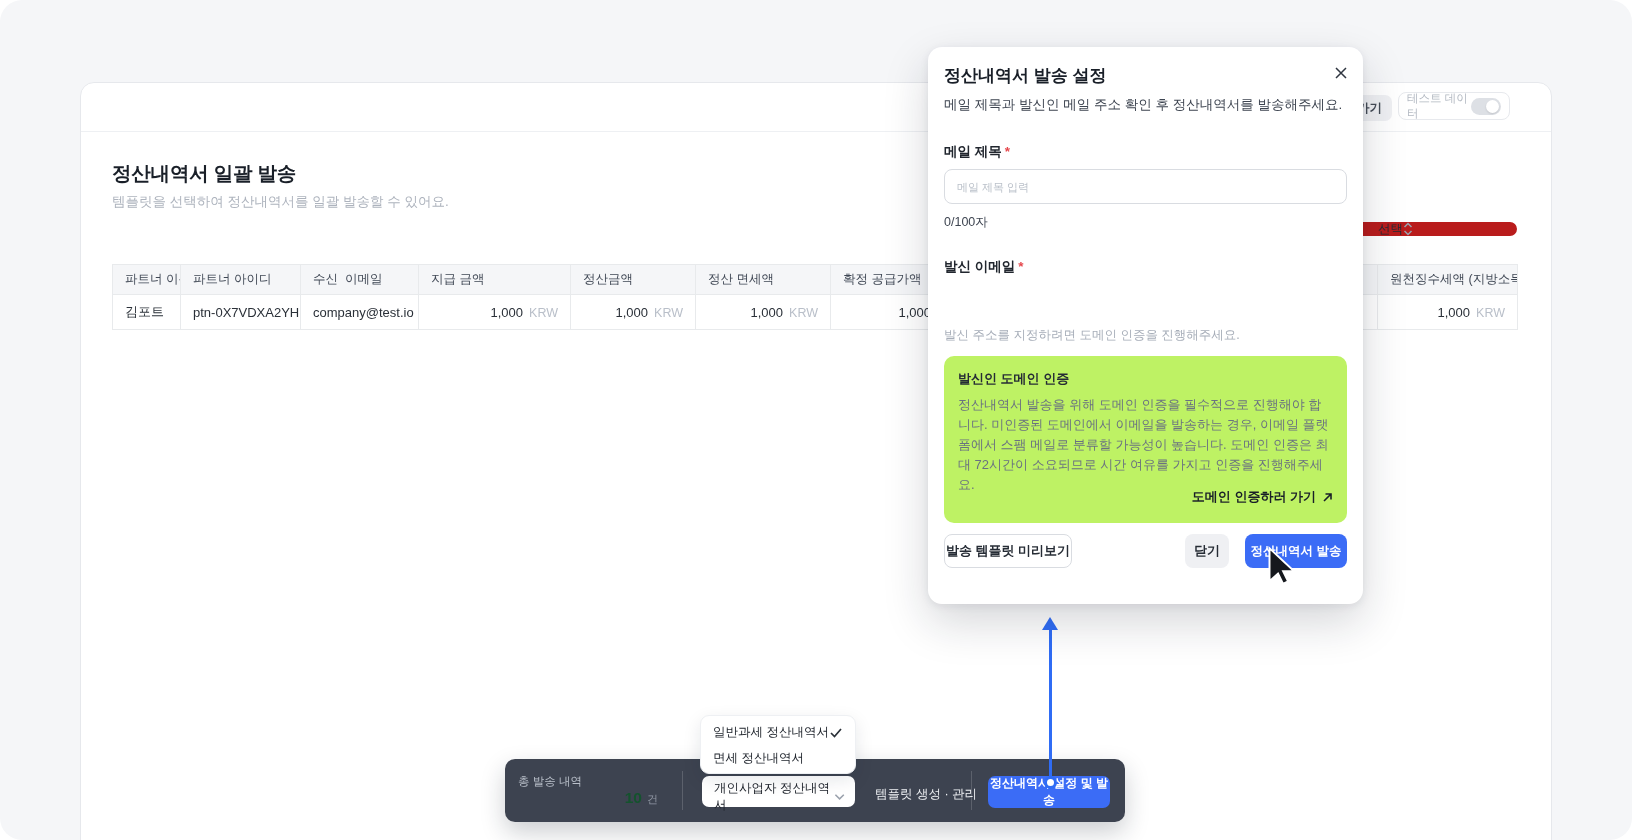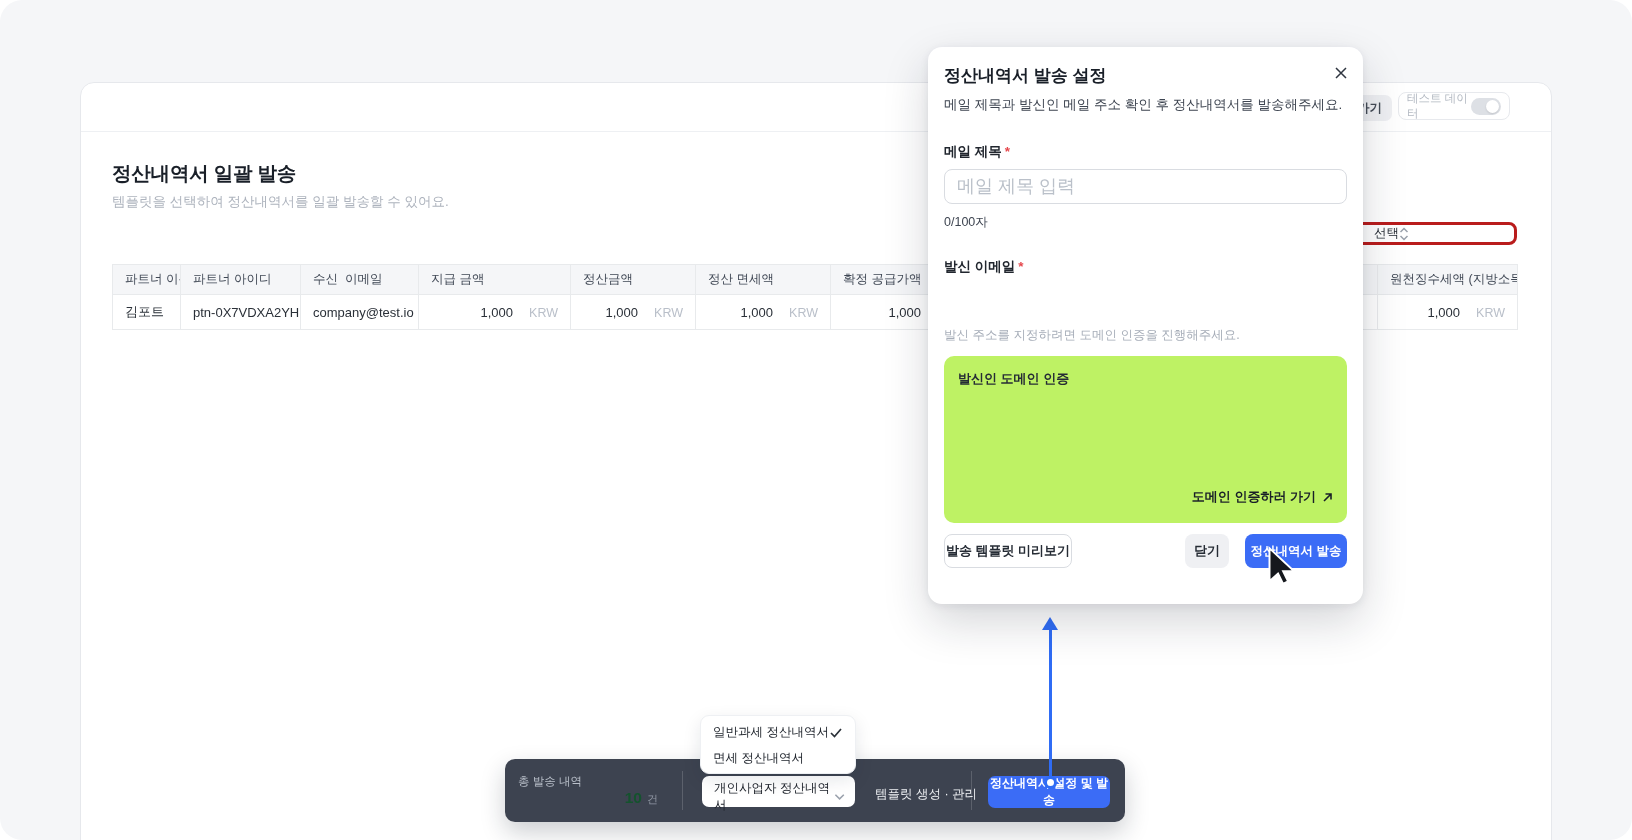--- a/index.html
+++ b/index.html
@@ -18,29 +18,29 @@
 
   .partial-btn{position:absolute;left:1335px;top:95px;width:57px;height:26px;background:#eff0f3;border-radius:7px;color:#454c57;font-size:12.5px;font-weight:600;text-align:right;line-height:26px;padding-right:10px;}
   .testdata-pill{position:absolute;left:1398px;top:92px;width:112px;height:28px;border:1px solid #e7e9ed;border-radius:8px;background:#fff;display:flex;align-items:center;padding:0 8px;justify-content:space-between;}
   .testdata-pill .lbl{font-size:11.5px;color:#b3b9c2;}
   .toggle{width:34px;height:17px;background:#dde0e5;border-radius:9px;position:relative;}
   .toggle .knob{position:absolute;right:2px;top:2px;width:13px;height:13px;background:#fff;border-radius:50%;box-shadow:0 1px 2px rgba(0,0,0,.12);}
 
   .page-title{position:absolute;left:112px;top:160px;font-size:19.5px;font-weight:700;color:#191f28;letter-spacing:-.2px;}
   .page-subtitle{position:absolute;left:112px;top:193px;font-size:13.5px;color:#adb3bd;}
 
-  .filter-select{position:absolute;left:1355px;top:222px;width:162px;height:23px;background:#fff;border:3px solid #b91c1c;border-radius:8px;display:flex;align-items:center;padding:0 10px 0 16px;font-size:12.5px;color:#252b33;}
+  .filter-select{position:absolute;left:1355px;top:222px;width:162px;height:14px;background:#fff;border:7px solid #b91c1c;border-radius:8px;display:flex;align-items:center;padding:0 10px 0 16px;font-size:12.5px;color:#252b33;}
 
   
   table.grid{position:absolute;left:112px;top:264px;width:1405px;border-collapse:collapse;table-layout:fixed;}
   table.grid th,table.grid td{border:1px solid #e8eaec;overflow:hidden;white-space:pre;}
   table.grid th{height:30px;background:#f5f6f8;font-size:12.5px;font-weight:500;color:#3f4754;text-align:left;padding:0 12px;}
   table.grid td{height:35px;background:#fff;font-size:13px;color:#2a3038;padding:0 12px;}
   td.num{text-align:right;}
-  td.num .unit{color:var(--unit);margin-left:16px;font-size:12.5px;}
+  td.num .unit{color:var(--unit);margin-left:6px;font-size:12.5px;}
 
   
   .toolbar{position:absolute;left:505px;top:759px;width:620px;height:63px;background:var(--toolbar);border-radius:10px;box-shadow:0 10px 24px rgba(23,30,45,.22);}
   .tb-total-label{position:absolute;left:518px;top:774px;font-size:11.5px;color:#bac0ca;}
   .tb-total{position:absolute;left:518px;top:789px;width:140px;text-align:right;}
   .tb-total .n{font-size:15.5px;font-weight:700;color:#14532d;margin-top:20px;}
   .tb-total .u{font-size:11px;color:#9299a5;margin-left:5px;}
   .tb-div{position:absolute;top:771px;width:1px;height:39px;background:rgba(255,255,255,.16);}
   .tb-select{position:absolute;left:702px;top:776px;width:153px;height:31px;background:#fff;border-radius:7px;display:flex;align-items:center;justify-content:space-between;padding:10px 10px 0 12px;font-size:12.5px;font-weight:500;color:#21262e;}
   .tb-manage{position:absolute;left:875px;top:786px;font-size:12.5px;font-weight:500;color:#eef0f3;}
@@ -55,21 +55,21 @@
   .conn-line{position:absolute;left:1049px;top:628px;width:3px;height:151px;background:#2f6cf5;}
   .conn-dot{position:absolute;left:1044px;top:776px;width:13px;height:13px;background:#fff;border:3px solid #2f6cf5;border-radius:50%;}
 
   
   .modal{position:absolute;left:928px;top:47px;width:435px;height:557px;background:#fff;border-radius:14px;box-shadow:0 18px 45px rgba(23,30,45,.18),0 2px 8px rgba(23,30,45,.08);}
   .m-title{position:absolute;left:944px;top:64px;font-size:17px;font-weight:700;color:#191f28;}
   .m-close{position:absolute;left:1330px;top:62px;width:22px;height:22px;display:flex;align-items:center;justify-content:center;background:none;border:none;}
   .m-subtitle{position:absolute;left:944px;top:96px;font-size:13.5px;color:#3e4551;}
   .m-label{position:absolute;font-size:13.5px;font-weight:600;color:#21262e;}
   .m-label .req{color:#e5484d;margin-left:3px;font-weight:600;}
-  .m-input{position:absolute;left:944px;top:169px;width:403px;height:35px;border:1px solid #d9dce1;border-radius:8px;padding:0 12px;font-size:18px;color:#21262e;outline:none;}
+  .m-input{position:absolute;left:944px;top:169px;width:403px;height:35px;border:1px solid #d9dce1;border-radius:8px;padding:0 12px;font-size:11px;color:#21262e;outline:none;}
   .m-input::placeholder{color:#bac0c9;}
   .m-counter{position:absolute;left:944px;top:214px;font-size:12.5px;color:#3e4551;}
   .m-input-disabled{position:absolute;left:944px;top:284px;width:403px;height:34px;background:#eef0f3;border-radius:8px;display:flex;align-items:center;gap:8px;padding:0 12px;font-size:13.5px;color:#a6adb8;}
   .m-helper{position:absolute;left:944px;top:327px;font-size:12.5px;color:#a6adb8;}
   .m-infobox{position:absolute;left:944px;top:356px;width:403px;height:167px;background:#bef264;border-radius:10px;}
   .m-infobox .ib-title{position:absolute;left:14px;top:14px;font-size:13px;font-weight:600;color:#262c35;}
   .m-infobox .ib-body{position:absolute;left:14px;top:39px;width:376px;font-size:13px;line-height:20px;color:#6a7280;}
   .m-infobox .ib-linkrow{position:absolute;left:14px;top:131px;width:375px;text-align:right;}
   .m-infobox .ib-link{font-size:13px;font-weight:600;color:#191f28;display:inline-flex;align-items:center;gap:6px;background:none;border:none;}
   .m-btn{position:absolute;top:534px;height:34px;border-radius:8px;font-size:13px;font-weight:600;display:flex;align-items:center;justify-content:center;border:none;}
@@ -191,20 +191,21 @@
   <input class="m-input" type="text" placeholder="메일 제목 입력" style="">
   <div class="m-counter">0/100자</div>
 
   <div class="m-label" style="left:944px;top:258px">
     <span>발신 이메일</span><span class="req">*</span>
   </div>
   <div class="m-helper">발신 주소를 지정하려면 도메인 인증을 진행해주세요.</div>
 
   <div class="m-infobox">
     <div class="ib-title">발신인 도메인 인증</div>
+    <div class="ib-body">정산내역서 발송을 위해 도메인 인증을 필수적으로 진행해야 합니다. 미인증된 도메인에서 이메일을 발송하는 경우, 이메일 플랫폼에서 스팸 메일로 분류할 가능성이 높습니다. 도메인 인증은 최대 72시간이 소요되므로 시간 여유를 가지고 인증을 진행해주세요.</div>
     <div class="ib-linkrow">
       <button class="ib-link">
         <span>도메인 인증하러 가기</span>
         <svg width="11" height="11" viewBox="0 0 11 11" fill="none">
           <path d="M2 9 L9 2 M3.5 2 H9 V7.5" stroke="#191f28" stroke-width="1.6" fill="none"></path>
         </svg>
       </button>
     </div>
   </div>
 

